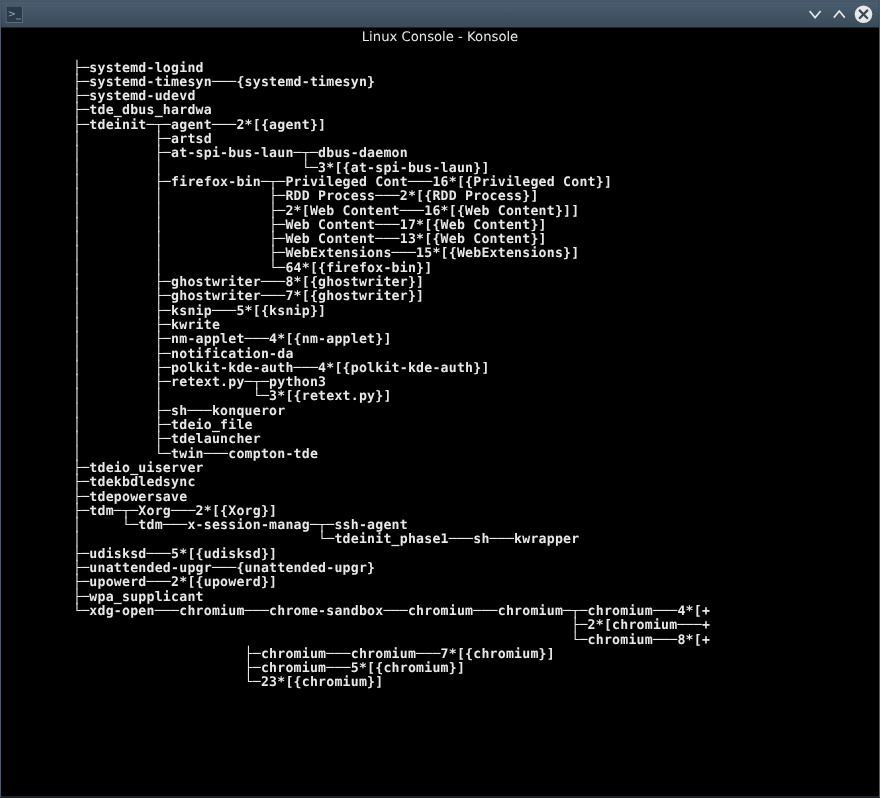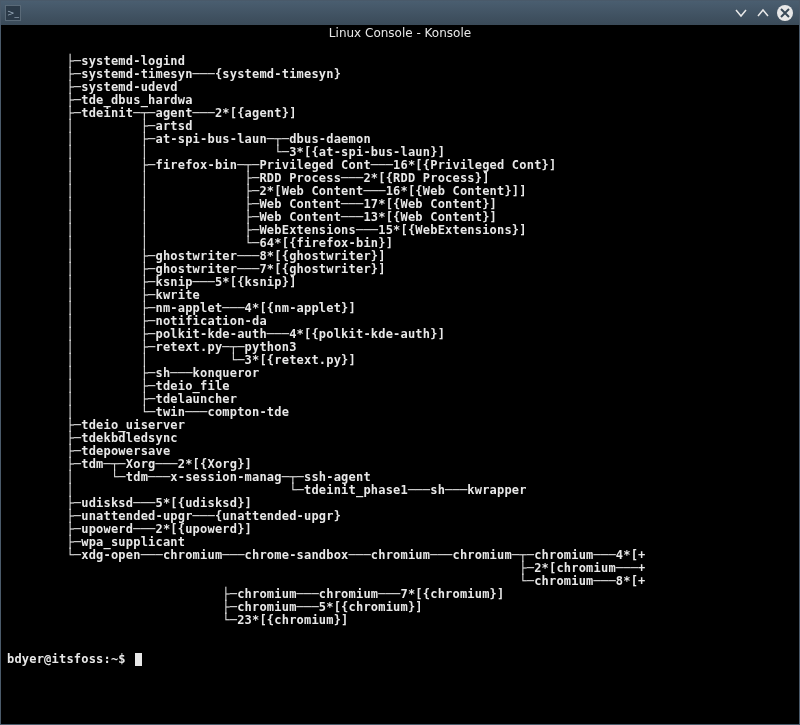--- a/index.html
+++ b/index.html
@@ -160,15 +160,14 @@
         ├─udisksd───5*[{udisksd}]
         ├─unattended-upgr───{unattended-upgr}
         ├─upowerd───2*[{upowerd}]
         ├─wpa_supplicant
         └─xdg-open───chromium───chrome-sandbox───chromium───chromium─┬─chromium───4*[+
                                                                      ├─2*[chromium───+
                                                                      └─chromium───8*[+
                              ├─chromium───chromium───7*[{chromium}]
                              ├─chromium───5*[{chromium}]
                              └─23*[{chromium}]</div>
-    <div class="prompt-line"><span>bdyer@itsfoss:~$ </span><span class="cursor"></span></div>
   </div>
 </div>
 
 </body></html>

